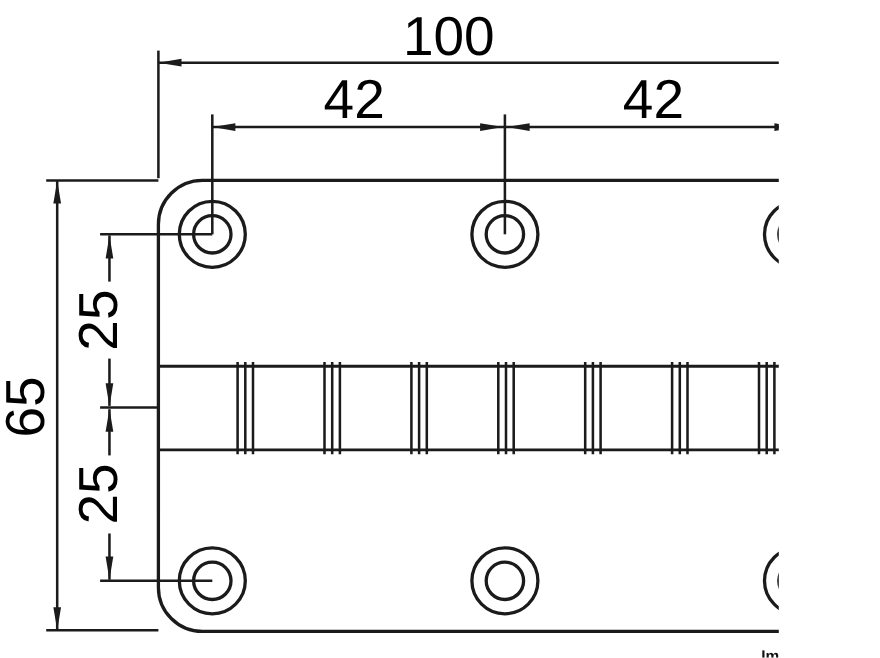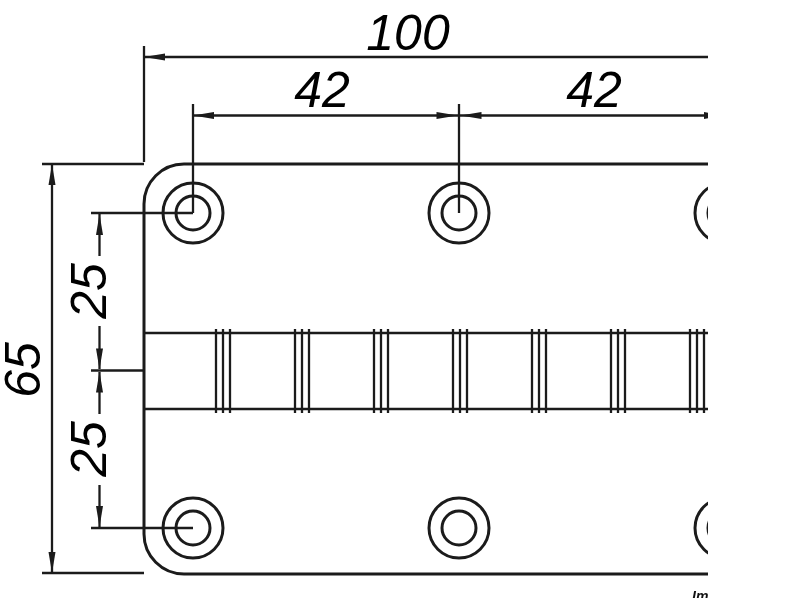--- a/index.html
+++ b/index.html
@@ -2,21 +2,20 @@
 <html><head>
 <meta charset="utf-8">
 <style>
   html,body{margin:0;padding:0;background:#ffffff;}
   #canvas{
     position:relative;
     width:708px;height:598px;
     background:#ffffff;
     overflow:hidden;
     font-family:"Liberation Sans", sans-serif;
-    font-style:italic;
   }
   svg{display:block;}
   .thick{stroke:#1b1b1b;stroke-width:3;fill:none;}
   .band{stroke:#1b1b1b;stroke-width:2.6;fill:none;}
   .knuckle{stroke:#1b1b1b;stroke-width:2.3;fill:none;}
   .dim{stroke:#1b1b1b;stroke-width:2.3;fill:none;}
   .arrow{fill:#1b1b1b;stroke:none;}
   .dimtext{
     fill:#000000;
     font-family:"Liberation Sans", sans-serif;

